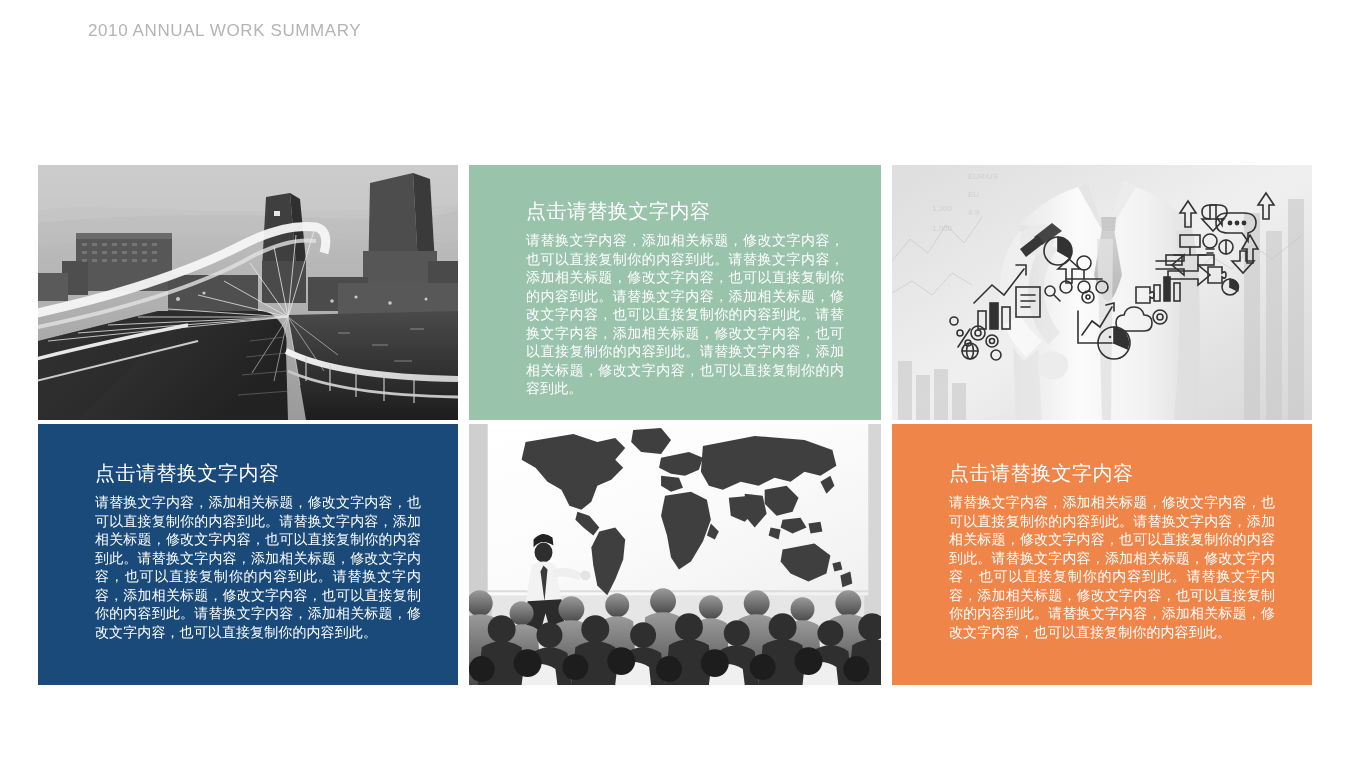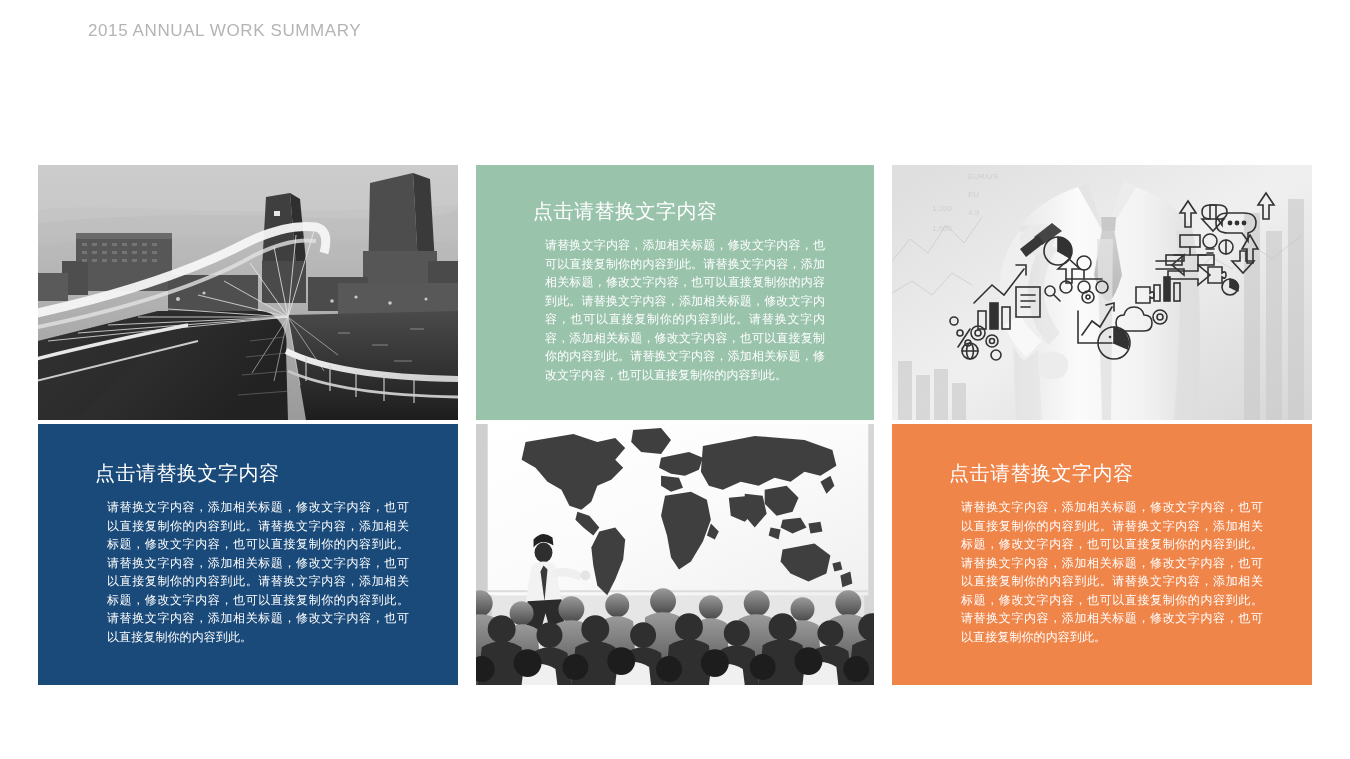--- a/index.html
+++ b/index.html
@@ -50,21 +50,21 @@
   
   .grid {
     position: absolute;
     left: 38px;
     top: 165px;
     width: 1274px;
     height: 520px;
     display: grid;
     grid-template-columns: 420px 1fr 420px;
     grid-template-rows: 255px 1fr;
-    gap: 4px 18px;
+    gap: 4px 11px;
   }
 
   .cell {
     position: relative;
     overflow: hidden;
   }
 
   
   .panel {
     box-sizing: border-box;
@@ -78,38 +78,38 @@
 
   .panel-heading {
     font-size: 20px;
     line-height: 26px;
     color: #ffffff;
     font-weight: 400;
     margin: 0 0 7px 0;
     letter-spacing: 0.5px;
   }
   .panel-body {
-    font-size: 12px;
+    font-size: 14px;
     line-height: 18.5px;
     color: #ffffff;
-    margin: 12px;
+    margin: 0;
     text-align: justify;
     letter-spacing: 0.1px;
   }
 
   
   .photo { width: 100%; height: 100%; display: block; }
 </style>
 </head>
 <body>
 
 <div class="slide">
 
   <div class="header">
-    <div class="slide-subtitle">2015 ANNUAL WORK SUMMARY</div>
+    <div class="slide-subtitle">2010 ANNUAL WORK SUMMARY</div>
   </div>
 
   <div class="grid">
 
     <div class="cell">
       <svg class="photo" viewBox="0 0 420 255" preserveAspectRatio="xMidYMid slice">
         <defs>
           <linearGradient id="skyG" x1="0" y1="0" x2="0" y2="1">
             <stop offset="0" stop-color="#c8c8c8"></stop>
             <stop offset="0.55" stop-color="#b0b0b0"></stop>

